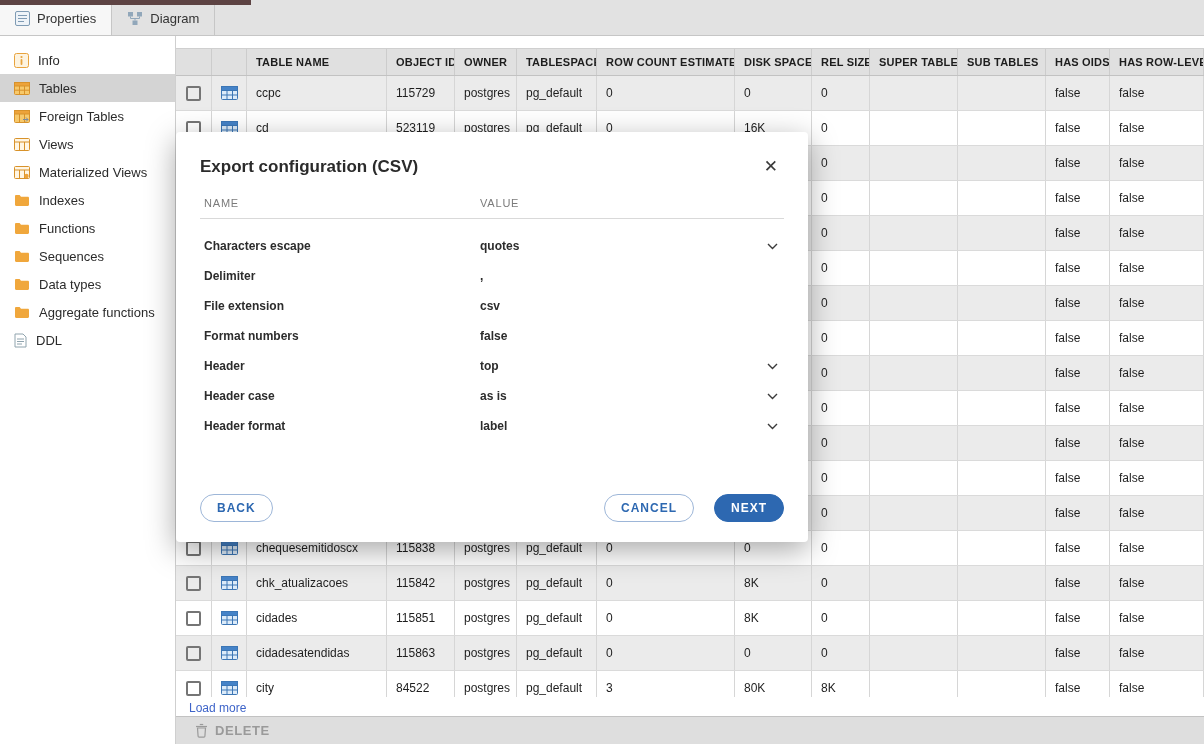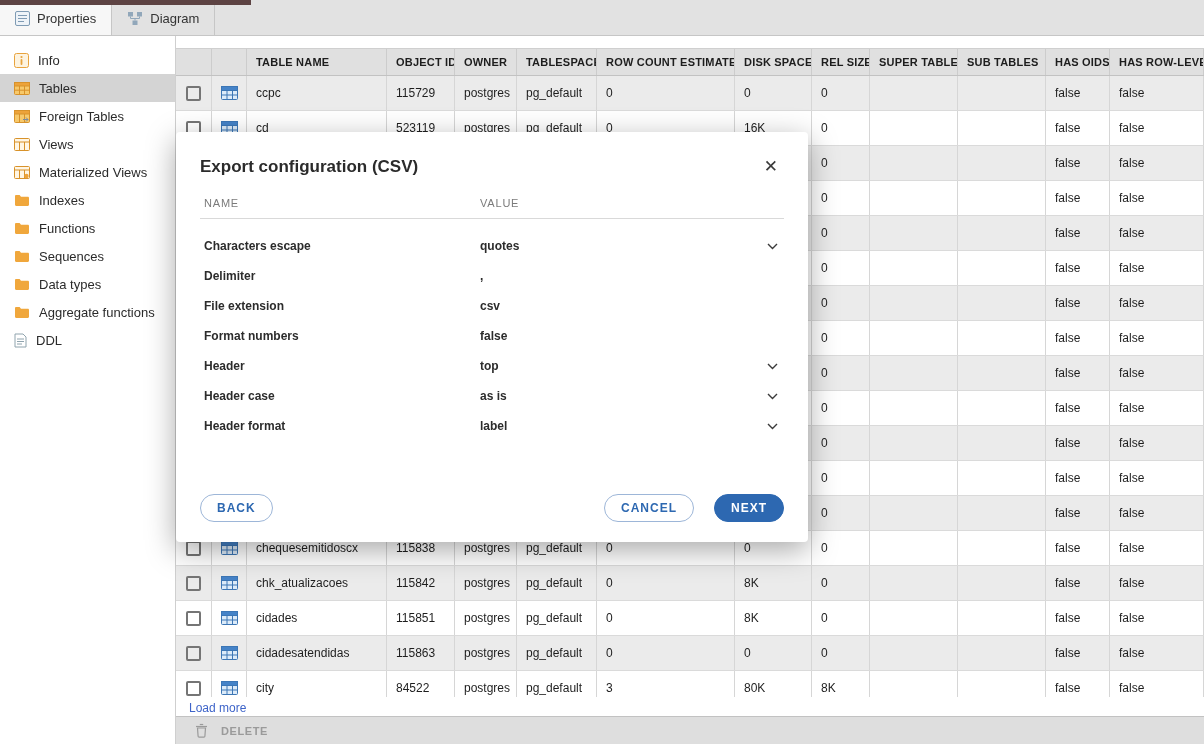--- a/index.html
+++ b/index.html
@@ -36,22 +36,22 @@
   .t-row:nth-child(odd) { background:var(--row_alt_bg,#ebebeb); }
   .cell { font-size:12px; color:#1e1e1e; padding:0 9px; height:100%;
           display:flex; align-items:center; white-space:nowrap; overflow:hidden;
           border-right:1px solid #d6d6d6; }
   .c-center { justify-content:center; padding:0; }
   .checkbox { width:15px; height:15px; border:2px solid #757575; border-radius:2px; background:transparent; }
   .load-more { color:var(--link,#3e64c9); font-size:12px; padding:4px 0 0 13px; cursor:pointer; width:80px; }
   
   .toolbar { margin-top:auto; height:28px; background:var(--toolbar_bg,#dedede); border-top:1px solid #c2c2c2;
              display:flex; align-items:center; padding-left:12px; }
-  .toolbar-btn { display:flex; align-items:center; gap:12px; background:none; border:none;
-                 color:#9a9a9a; font-size:11px; font-weight:bold; letter-spacing:0.6px;
+  .toolbar-btn { display:flex; align-items:center; gap:6px; background:none; border:none;
+                 color:#9a9a9a; font-size:13px; font-weight:bold; letter-spacing:0.6px;
                  font-family:inherit; cursor:default; }
   
   .dialog { position:absolute; left:176px; top:132px; width:632px; height:410px; background:#fff;
             border-radius:4px; box-shadow:0 8px 30px rgba(0,0,0,0.35); z-index:10;
             padding:22px 24px 20px; display:flex; flex-direction:column; }
   .dlg-head { display:flex; justify-content:space-between; align-items:center; }
   .dlg-title { font-size:17px; font-weight:bold; color:#2b2b2b; }
   .dlg-close { background:none; border:none; font-size:17px; color:#3a3a3a; cursor:pointer;
                padding:2px 6px; font-family:inherit; }
   .dlg-tabs { display:flex; gap:28px; margin-top:24px; }

